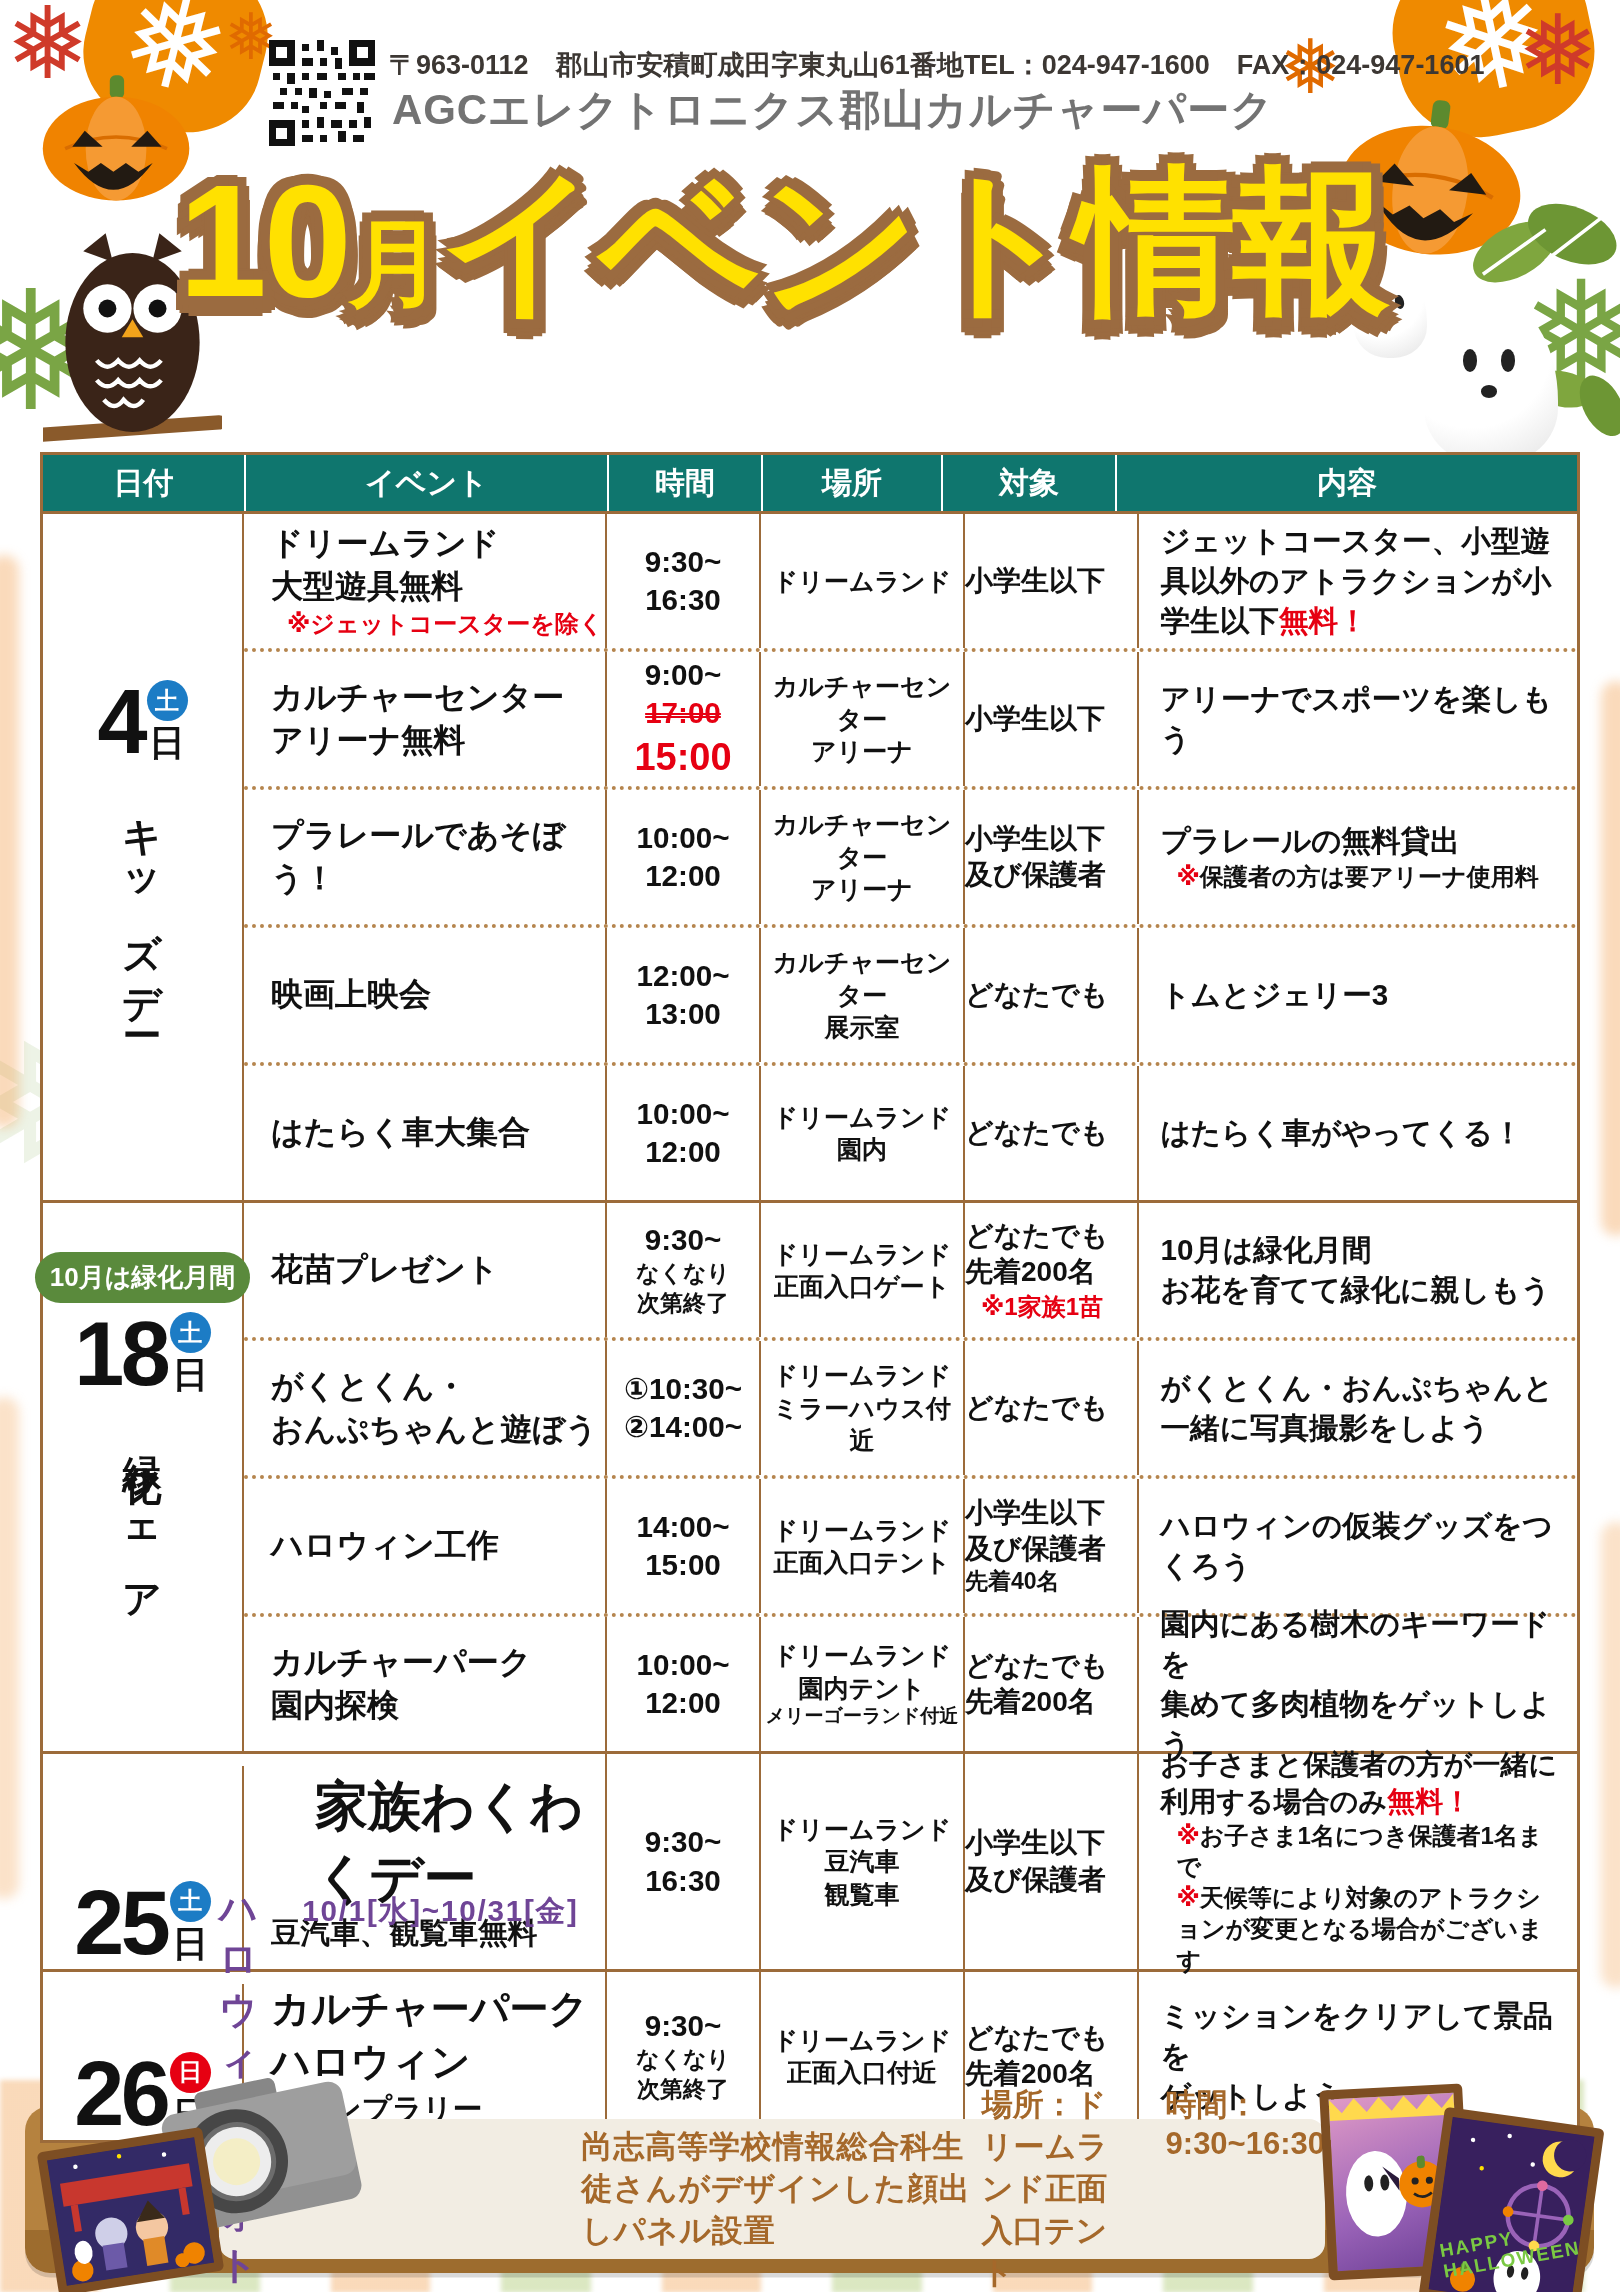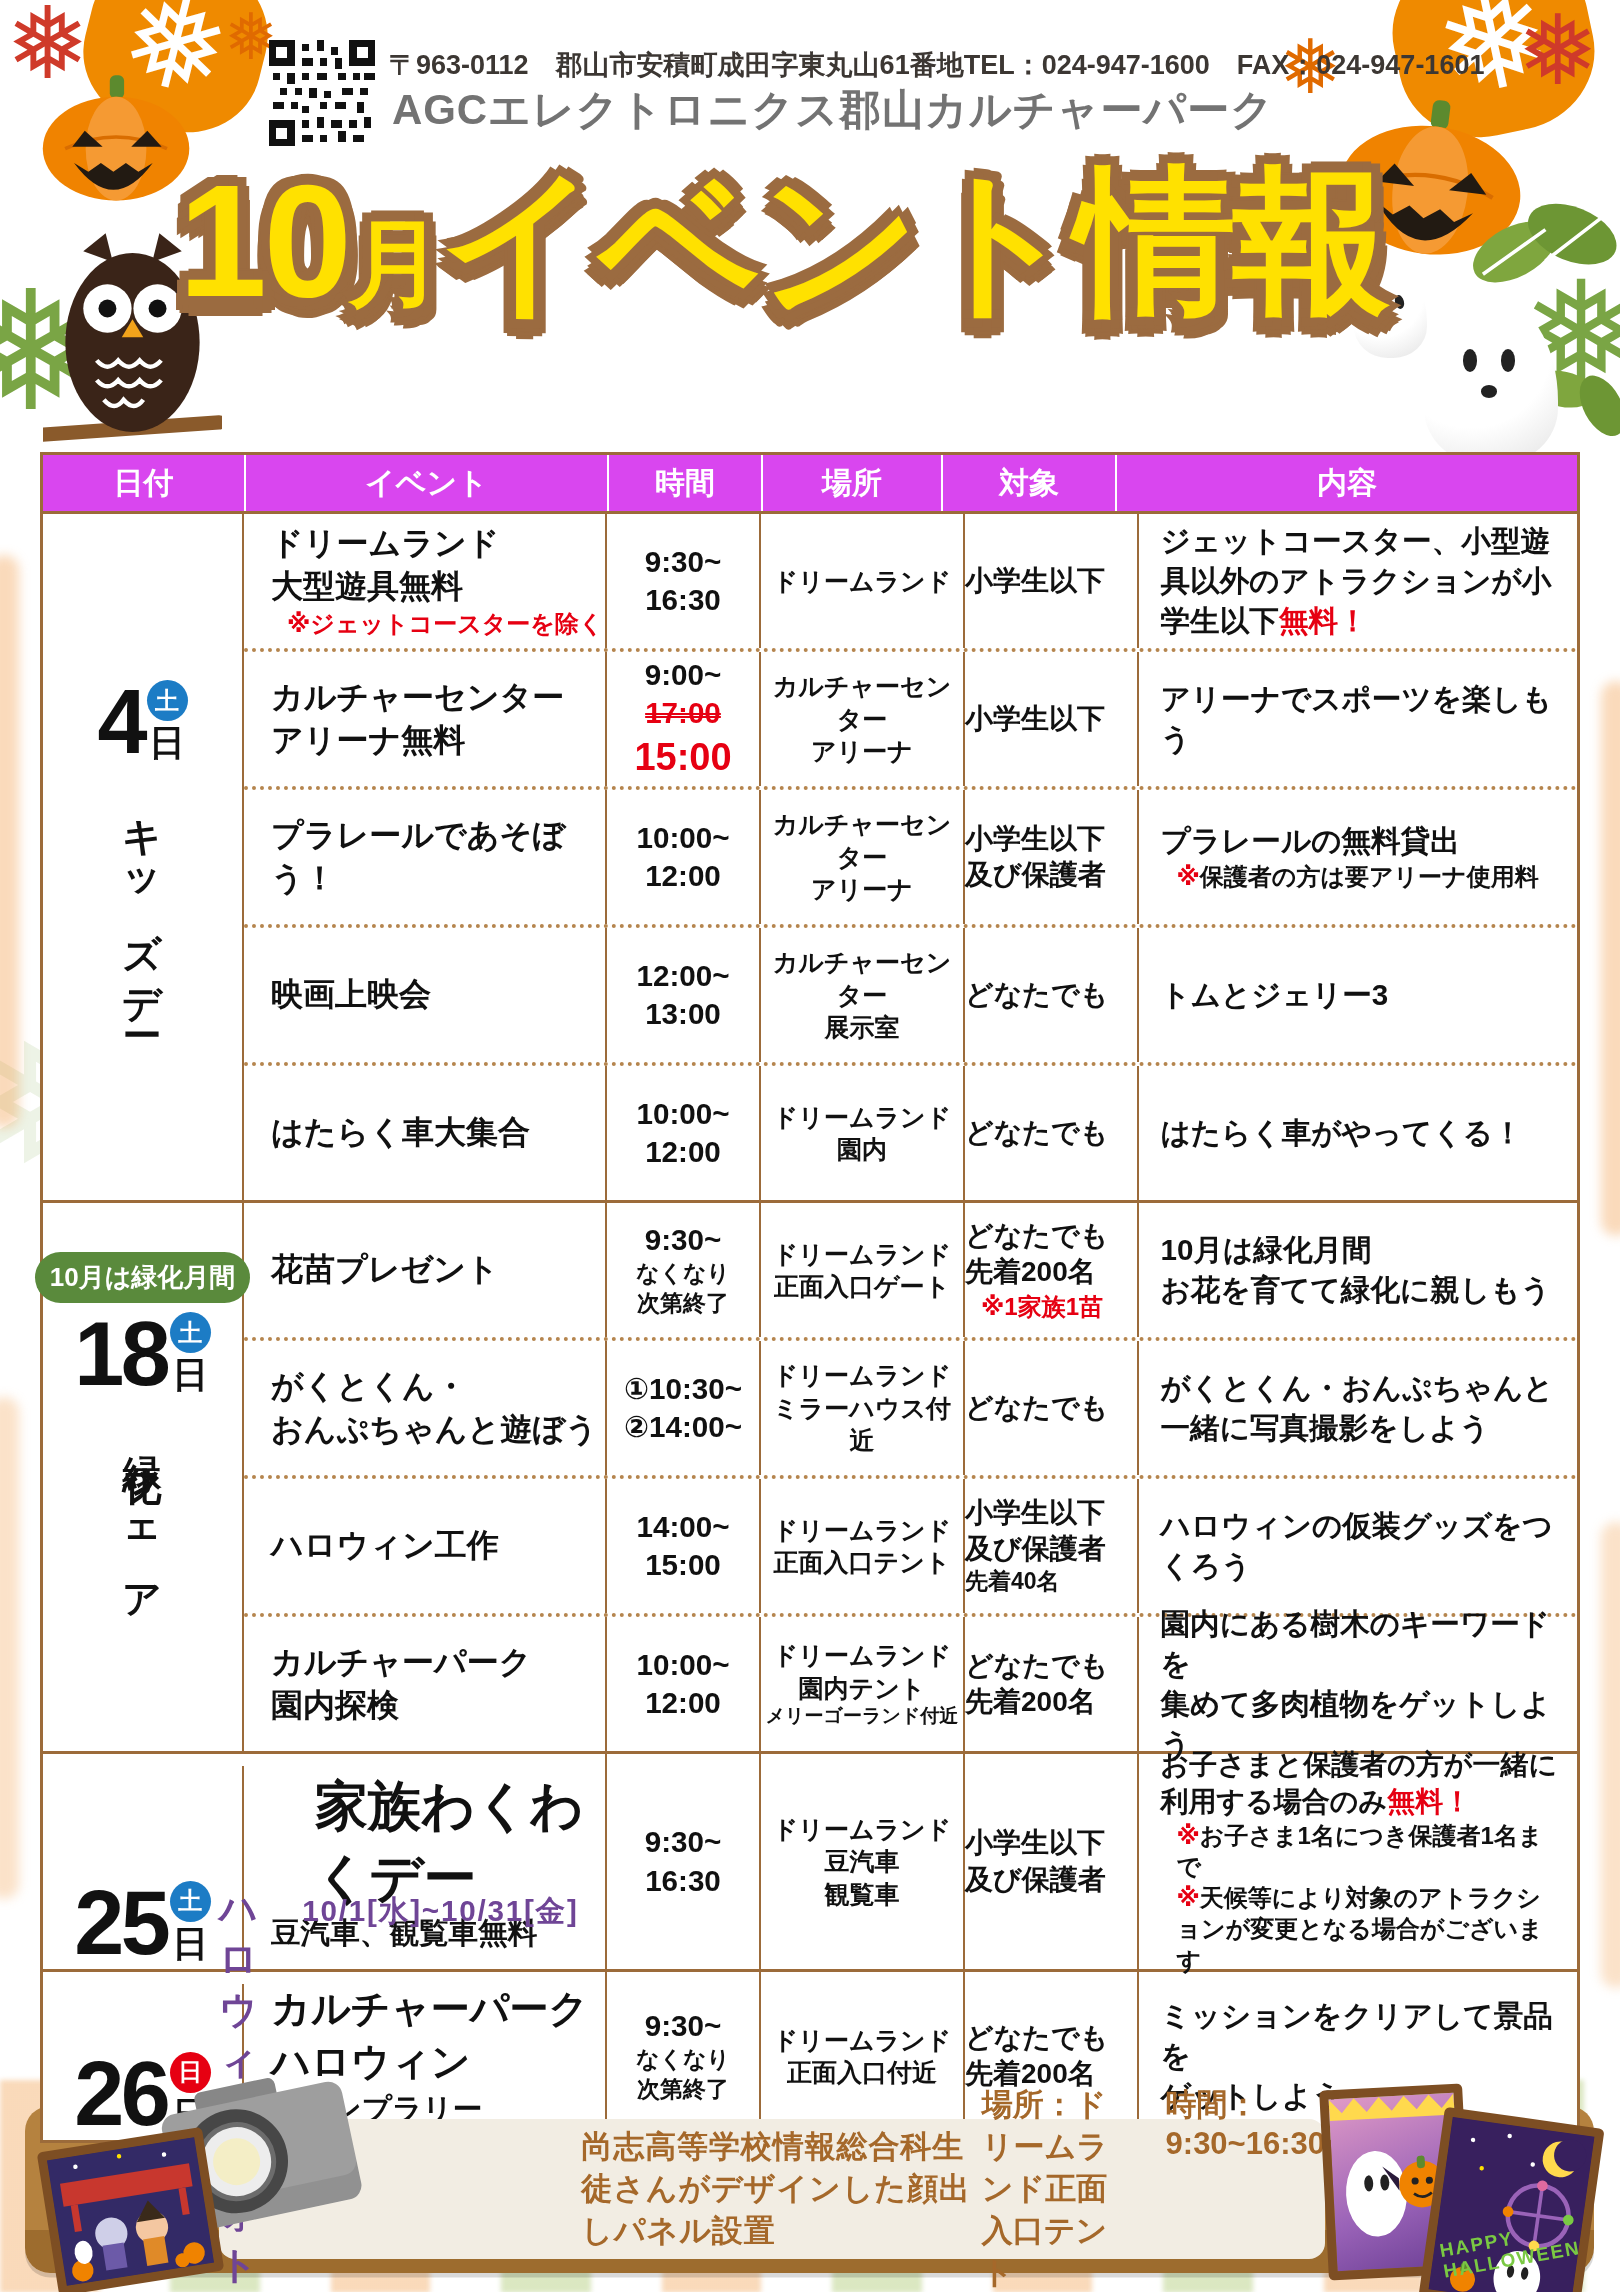--- a/index.html
+++ b/index.html
@@ -41,21 +41,21 @@
           -9px -9px 0 #9b6b40, 0 -10.7px 0 #9b6b40, 9px -9px 0 #9b6b40,
           -11.6px 0 0 #9b6b40, 11.6px 0 0 #9b6b40,
           -9px 9px 0 #9b6b40, 0 11.6px 0 #9b6b40, 9px 9px 0 #9b6b40,
           -6.3px 13.4px 0 #9b6b40, 6.3px 13.4px 0 #9b6b40, 0 16px 0 #9b6b40,
           9px 17px 0 #9b6b40, -9px 17px 0 #9b6b40, 0 19.7px 0 #9b6b40,
           12.5px 14.3px 0 #9b6b40, -12.5px 14.3px 0 #9b6b40;}
   .title .tsuki{font-size:.6em;}
 
   
   .evtable{position:absolute;left:40px;top:452px;width:1540px;border:3.6px solid #9c6b3a;background:#fff;z-index:2;box-sizing:border-box;}
-  .thead{display:flex;height:56px;background:#d946ef;}
+  .thead{display:flex;height:56px;background:#0f766e;}
   .th{display:flex;align-items:center;justify-content:center;color:#fff;font-size:30px;font-weight:800;box-sizing:border-box;}
   .th+.th{border-left:2.7px solid #ffffff;}
   .w-date{width:201px;}.w-event{width:363px;}.w-time{width:154px;}.w-place{width:180px;}.w-target{width:174px;}.w-content{flex:1;}
 
   .group{display:flex;border-top:3.6px solid #9c6b3a;}
   .datecell{width:201px;border-right:2.7px solid #9c6b3a;display:flex;flex-direction:column;align-items:center;box-sizing:border-box;}
   .rowswrap{flex:1;display:flex;flex-direction:column;}
   .row{display:flex;}
   .row+.row{border-top:4.5px dotted #b5854e;}
   .h150{height:134px;}.h240{height:215px;}.h188{height:168px;}

